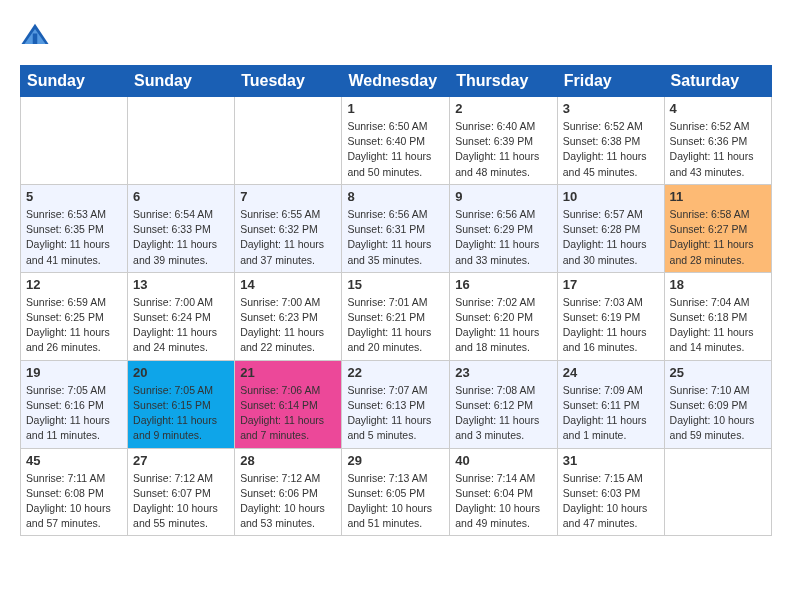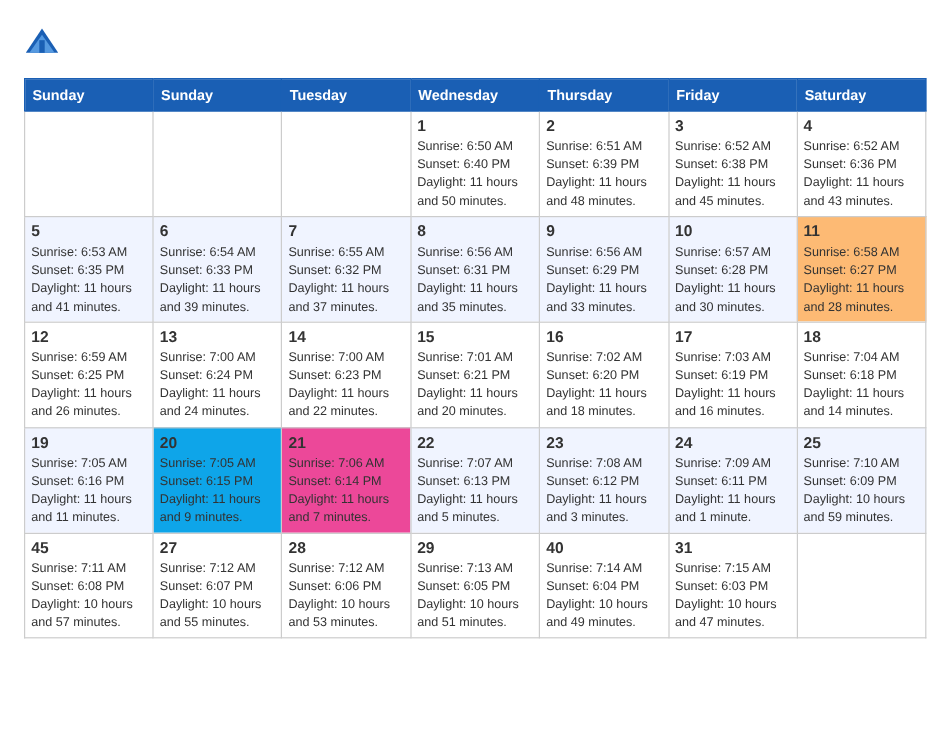--- a/index.html
+++ b/index.html
@@ -57,21 +57,21 @@
     .calendar {
       width: 100%;
       border-collapse: collapse;
       font-size: 11px;
     }
     .calendar th {
       background-color: #1a5fb4;
       color: #fff;
       text-align: left;
       padding: 6px 6px;
-      font-size: 12px;
+      font-size: 16px;
       border: 1px solid #1a5fb4;
     }
     .calendar td {
       border: 1px solid #ccc;
       vertical-align: top;
       padding: 4px 5px;
       width: 108px;
       min-height: 90px;
       background: #fff;
     }
@@ -137,21 +137,21 @@
           <td class="empty-cell"></td>
           <td>
             <div class="day-number">1</div>
             <div class="day-info" style="white-space: pre-line;">Sunrise: 6:50 AM
 Sunset: 6:40 PM
 Daylight: 11 hours
 and 50 minutes.</div>
           </td>
           <td>
             <div class="day-number">2</div>
-            <div class="day-info" style="white-space: pre-line;">Sunrise: 6:51 AM
+            <div class="day-info" style="white-space: pre-line;">Sunrise: 6:40 AM
 Sunset: 6:39 PM
 Daylight: 11 hours
 and 48 minutes.</div>
           </td>
           <td>
             <div class="day-number">3</div>
             <div class="day-info" style="white-space: pre-line;">Sunrise: 6:52 AM
 Sunset: 6:38 PM
 Daylight: 11 hours
 and 45 minutes.</div>

